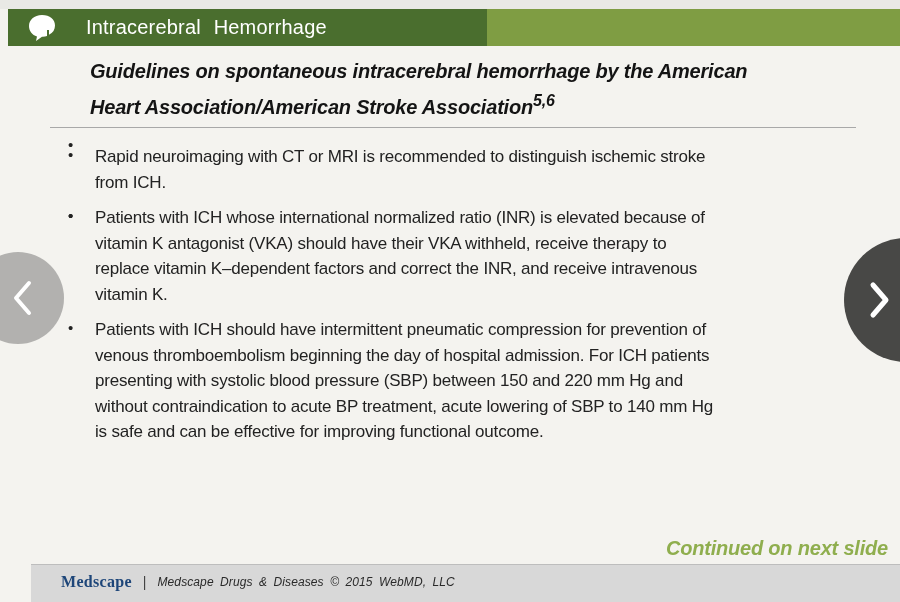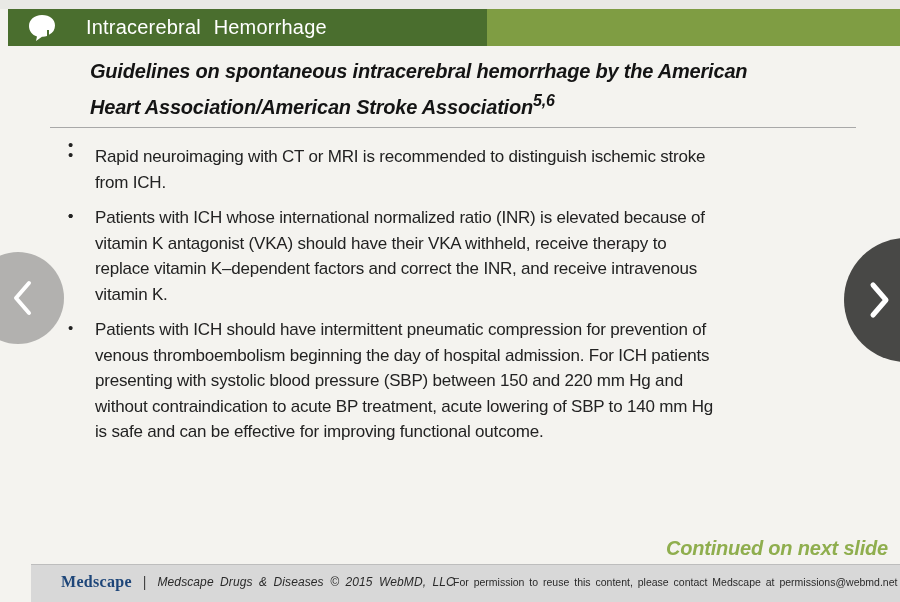--- a/index.html
+++ b/index.html
@@ -157,14 +157,13 @@
     <polyline points="7,5 20,20 7,35" fill="none" stroke="#ffffff" stroke-width="5" stroke-linecap="round" stroke-linejoin="round"></polyline>
   </svg>
 </div>
 
 <div class="footer-bar">
   <div class="footer-left">
     <span class="medscape-logo">Medscape</span>
     <span class="footer-divider">|</span>
     <span class="footer-left-text">Medscape Drugs &amp; Diseases © 2015 WebMD, LLC</span>
   </div>
-  <span class="footer-right-text">For permission to reuse this content, please contact Medscape at permissions@webmd.net</span>
 </div>
 
 </body></html>

